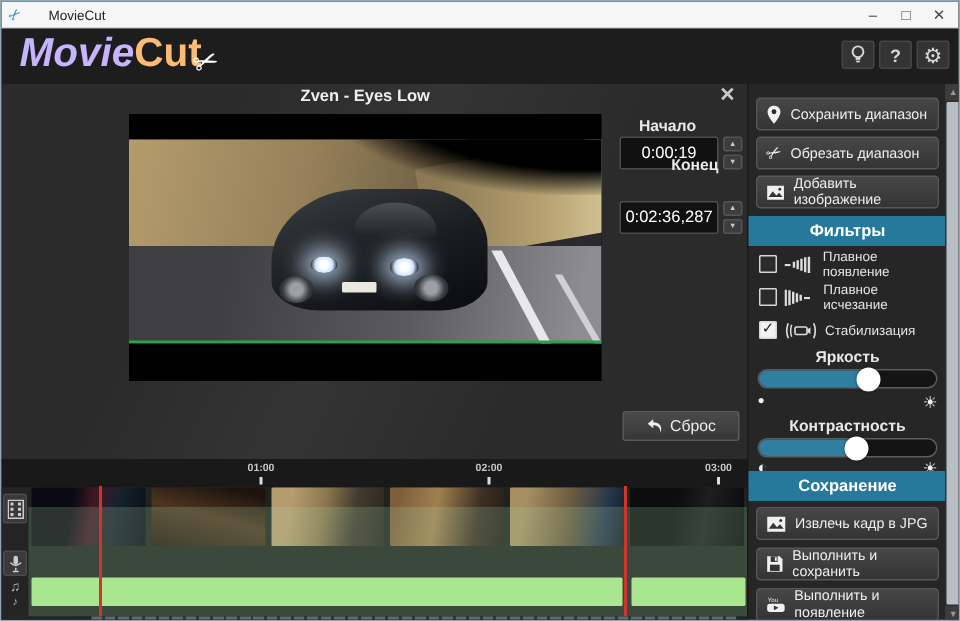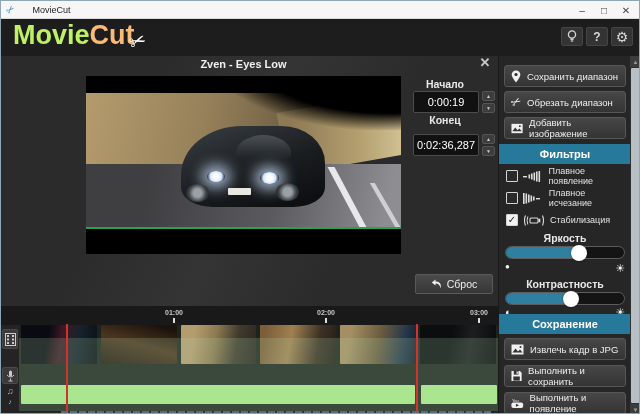--- a/index.html
+++ b/index.html
@@ -13,21 +13,21 @@
               border-bottom:1px solid #d8d8d8; display:flex; align-items:center; }
   .app-ico { margin-left:5px; font-size:10px; color:#2f86c0; transform:rotate(-45deg); }
   .tb-title { margin-left:18px; font-size:9px; color:#222; }
   .tb-controls { position:absolute; right:2px; top:0; height:18px; display:flex; }
   .tb-btn { width:22px; height:18px; display:flex; align-items:center; justify-content:center;
             font-size:10px; color:#444; cursor:default; }
 
   
   .header { position:absolute; left:0; top:18px; width:100%; height:37px; background:#1d1d1d; }
   .logo { position:absolute; left:12px; top:1px; font-size:27px; font-weight:bold; letter-spacing:0px; }
-  .logo .w { color:#bef264; } .logo .b { color:#fdba74; }
+  .logo .w { color:#c4b5fd;font-style:italic; } .logo .b { color:#fdba74; }
   .logo .sc { color:#fff; font-size:20px; font-weight:normal; position:relative; top:4px; left:-6px;
               display:inline-block; transform:rotate(-20deg); }
   .hdr-btns { position:absolute; right:6px; top:8px; display:flex; gap:3px; }
   .hdr-btn { width:22px; height:19px; background:#343434; border:1px solid #454545; border-radius:2px;
              display:flex; align-items:center; justify-content:center; color:#d8d8d8; font-size:12px; }
 
   
   .content { position:absolute; left:0; top:55px; width:497px; height:359px;
              background:linear-gradient(115deg,#2b2b2b 25%,#343434 45%,#2b2b2b 65%); }
 
@@ -217,21 +217,21 @@
         <div class="scene-green"></div>
       </div>
     </div>
 
     <div class="vc-label" style="top:22px;">Начало</div>
     <div class="spinbox" style="top:35px;">0:00:19</div>
     <div class="spin-btns" style="top:35px;">
       <div class="spin-b">▲</div>
       <div class="spin-b">▼</div>
     </div>
-    <div class="vc-label" style="top:58px;">Конец</div>
+    <div class="vc-label" style="top:48px;text-align:right;">Конец</div>
     <div class="spinbox" style="top:78px;">0:02:36,287</div>
     <div class="spin-btns" style="top:78px;">
       <div class="spin-b">▲</div>
       <div class="spin-b">▼</div>
     </div>
     <div class="reset-btn">
       <svg width="11" height="10" viewBox="0 0 11 10">
         <path d="M4.5 0.5 L0.8 3.5 L4.5 6.5 L4.5 4.5 C7.5 4.5 9 6 9.5 9.5 C10.8 5 8.5 2.5 4.5 2.5 Z" fill="#eee"></path>
       </svg>
       <span>Сброс</span>

